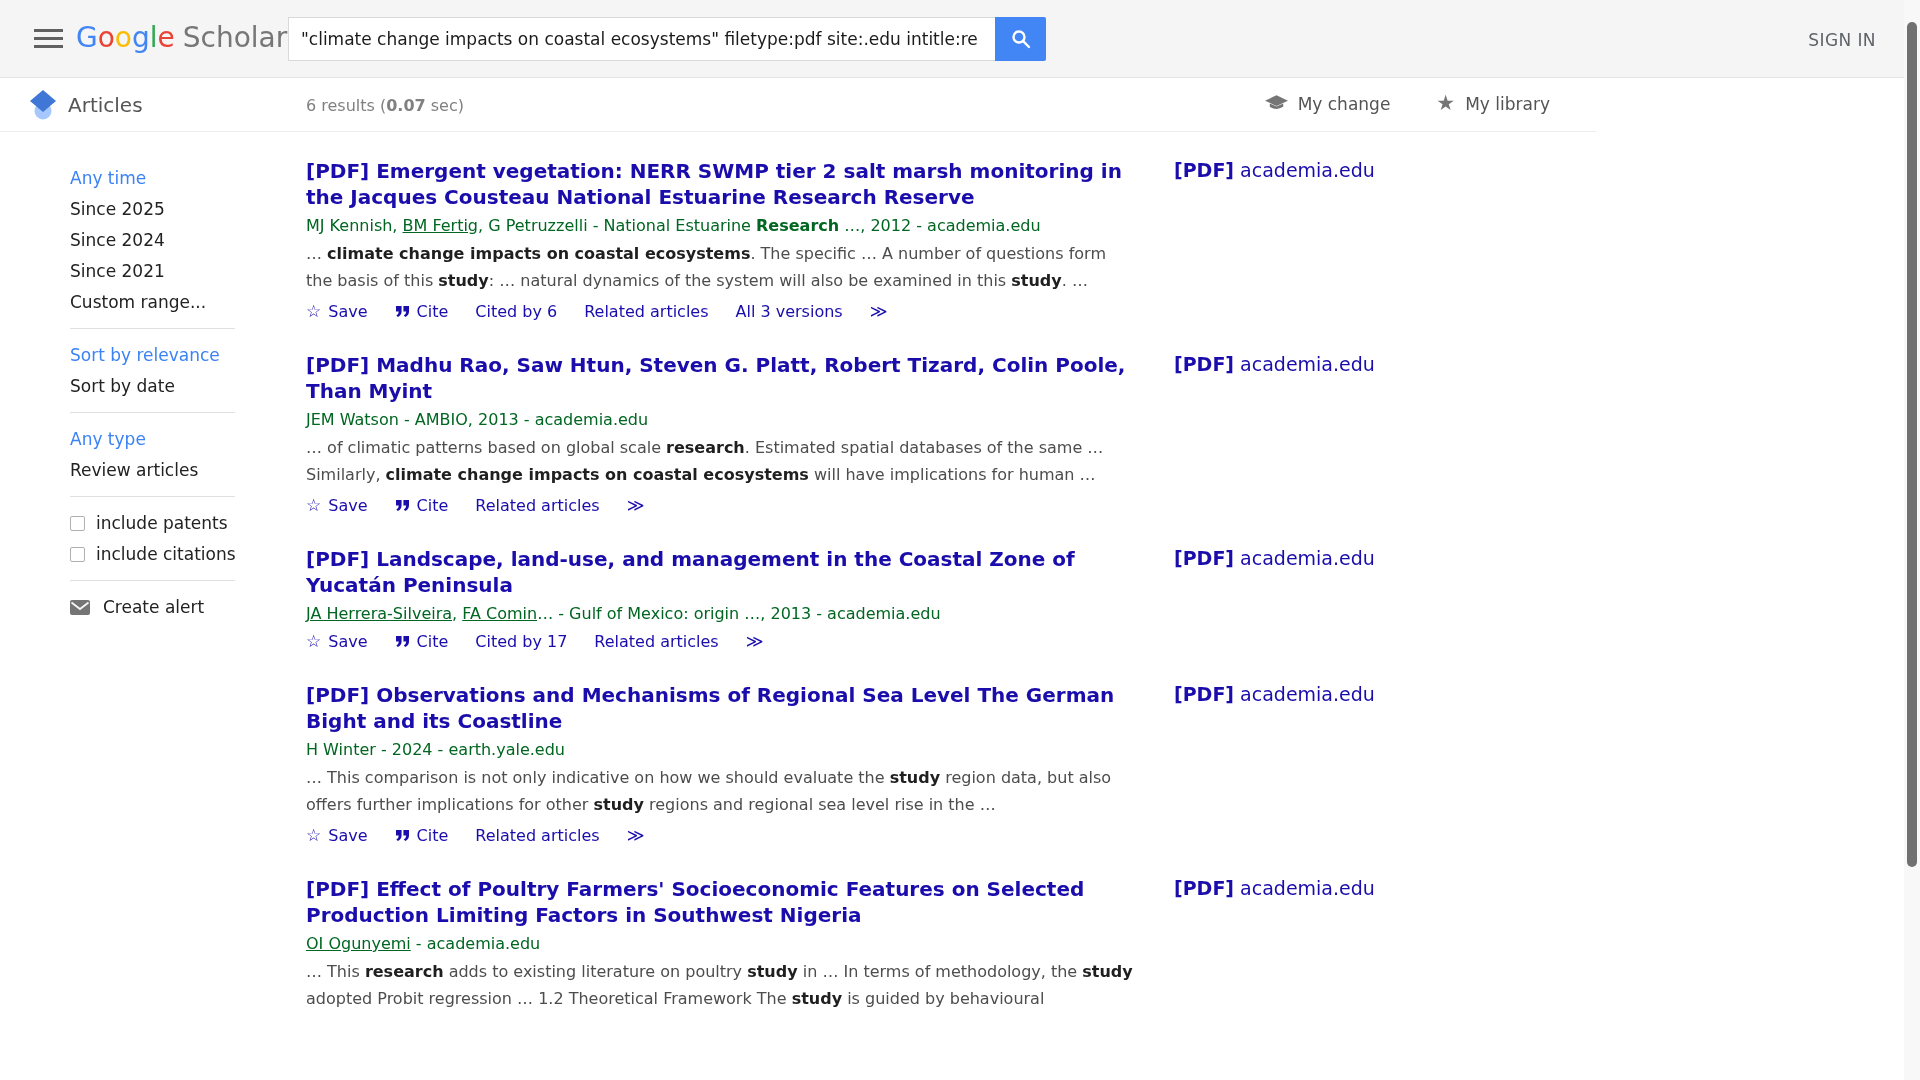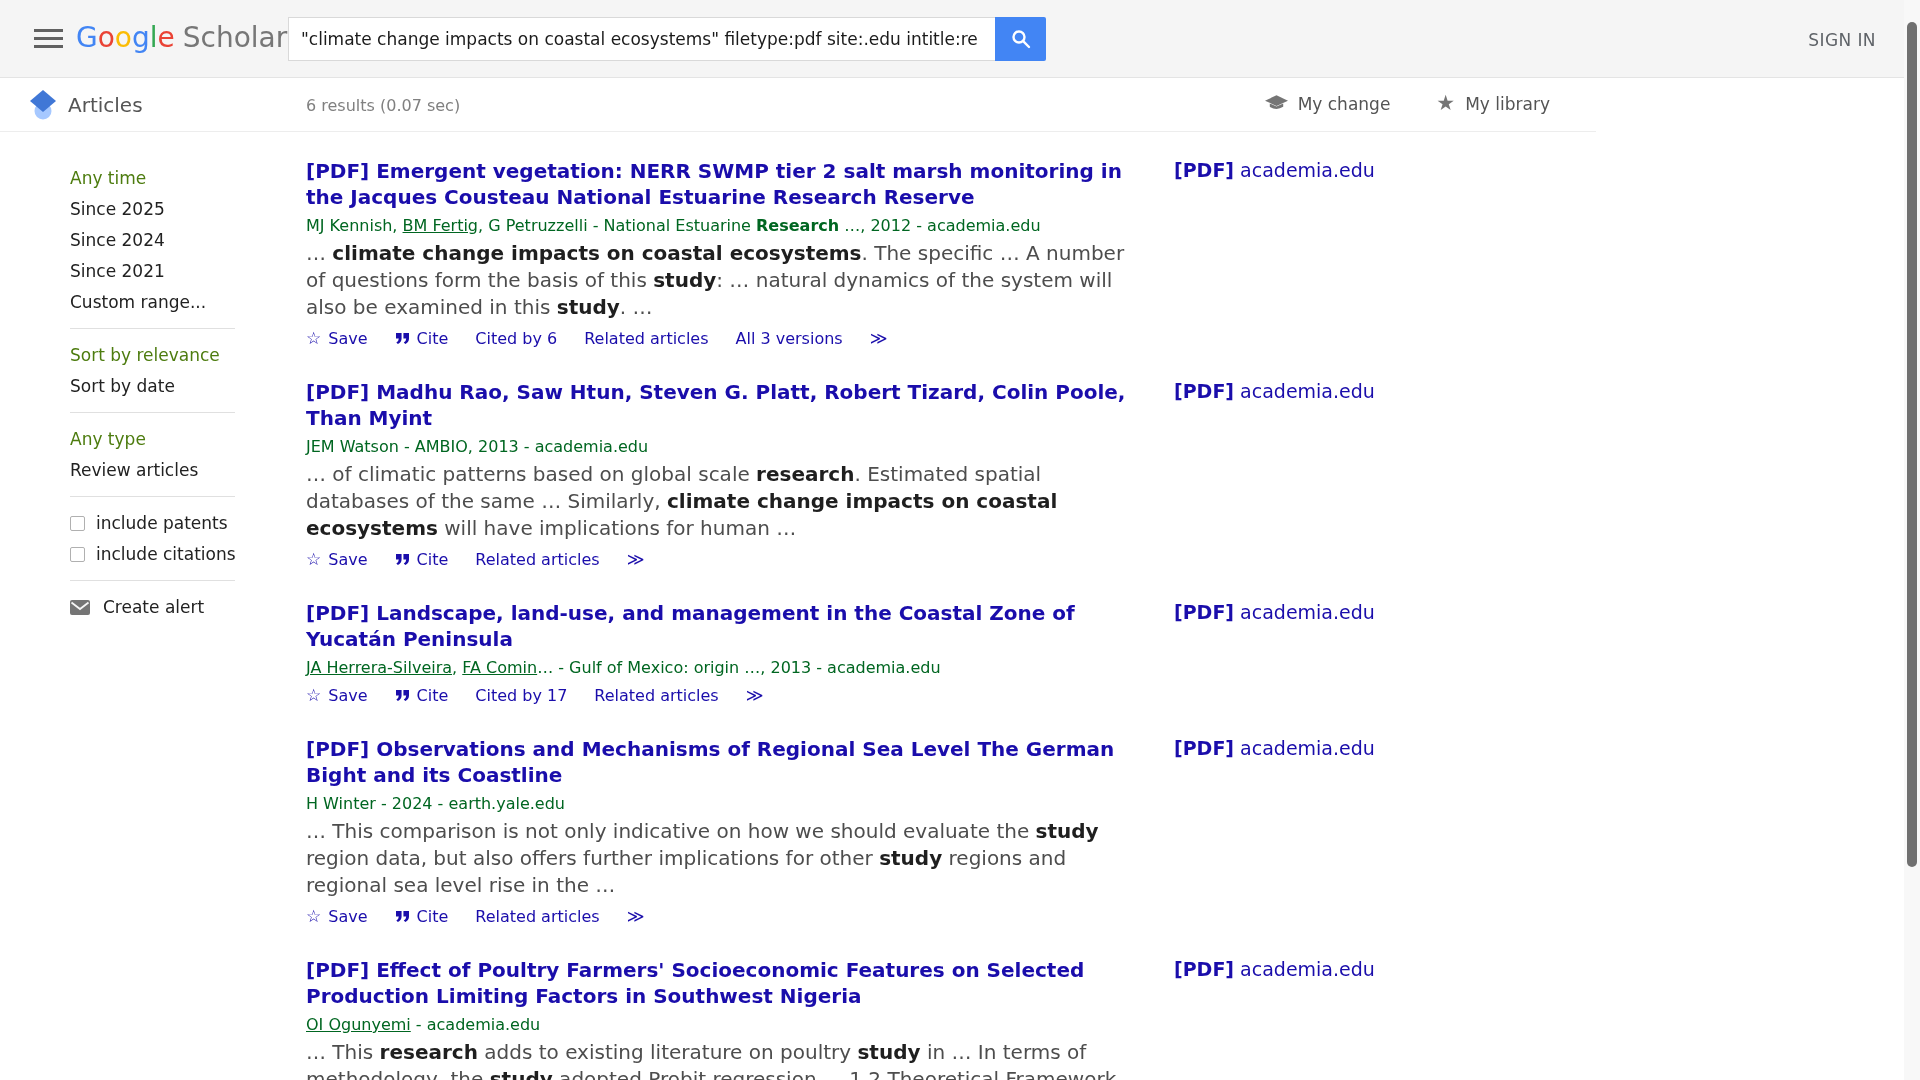--- a/index.html
+++ b/index.html
@@ -22,46 +22,46 @@
                display:flex; align-items:center; justify-content:center; cursor:pointer; }
   .signin { position:absolute; right:44px; top:30px; font-size:17px; color:#5f6368;
             letter-spacing:0.4px; text-decoration:none; }
 
   
   .subbar { position:absolute; top:79px; left:0; width:1596px; height:53px;
             background:#fff; border-bottom:1px solid #ededed; }
   .scholaricon { position:absolute; left:30px; top:11px; }
   .articles { position:absolute; left:68px; top:14px; font-size:20px; color:#555; }
   .stats { position:absolute; left:306px; top:17px; font-size:16px; color:#808080; }
-  .stats .b { font-weight:normal; }
+  .stats .b { font-weight:bold; }
   .subright { position:absolute; right:46px; top:14px; display:flex; gap:46px; }
   .subitem { display:flex; align-items:center; gap:10px; font-size:17px; color:#545454; text-decoration:none; }
   .staricon { font-size:21px; color:#757575; line-height:1; }
 
   
   .sidebar { position:absolute; left:70px; top:168px; width:210px; font-size:17px; }
   .sideitem { display:block; margin-bottom:11px; color:#222; text-decoration:none; line-height:20px; }
-  .red { color:#4d7c0f; }
+  .red { color:#3b82f6; }
   .sdiv { border:none; border-top:1px solid #e0e0e0; width:165px; margin:16px 0; }
   .cbrow { display:flex; align-items:center; gap:11px; margin-bottom:11px; color:#222; cursor:pointer; }
   .cb { width:15px; height:15px; border:1px solid #b0b0b0; background:#fff; border-radius:2px; flex:none; }
   .alert { display:flex; align-items:center; gap:13px; color:#222; text-decoration:none; margin-top:2px; }
 
   
   .results { position:absolute; left:306px; top:158px; width:1300px; }
   .result { position:relative; margin-bottom:31px; }
   .rmain { width:830px; }
   .rtitle { font-size:20px; line-height:26px; }
   .pdftag { color:#1a0dab; font-weight:bold; }
   .rtitle a { color:#1a0dab; text-decoration:none; }
   .rtitle .b { font-weight:bold; }
   .rauthors { margin-top:5px; font-size:16px; color:#006621; line-height:21px; }
   .rauthors .b { font-weight:bold; }
   .rauthors a { color:#006621; text-decoration:underline; }
-  .rsnippet { margin-top:4px; font-size:20px; color:#4d4d4d; line-height:27px; }
+  .rsnippet { margin-top:4px; font-size:16px; color:#4d4d4d; line-height:27px; }
   .rsnippet .b { font-weight:bold; color:#1f1f1f; }
   .ractions { margin-top:8px; display:flex; align-items:center; gap:27px; font-size:16px; }
   .act { color:#1a0dab; text-decoration:none; display:flex; align-items:center; gap:7px; }
   .aicon { font-size:17px; line-height:1; }
   .rside { position:absolute; left:868px; top:1px; font-size:19px; white-space:nowrap; }
   .rside a { color:#1a0dab; text-decoration:none; }
   .rside .sb { font-weight:bold; }
 
   
   .scrollbar { position:absolute; right:0; top:0; width:16px; height:1080px; background:#f8f8f8; }

